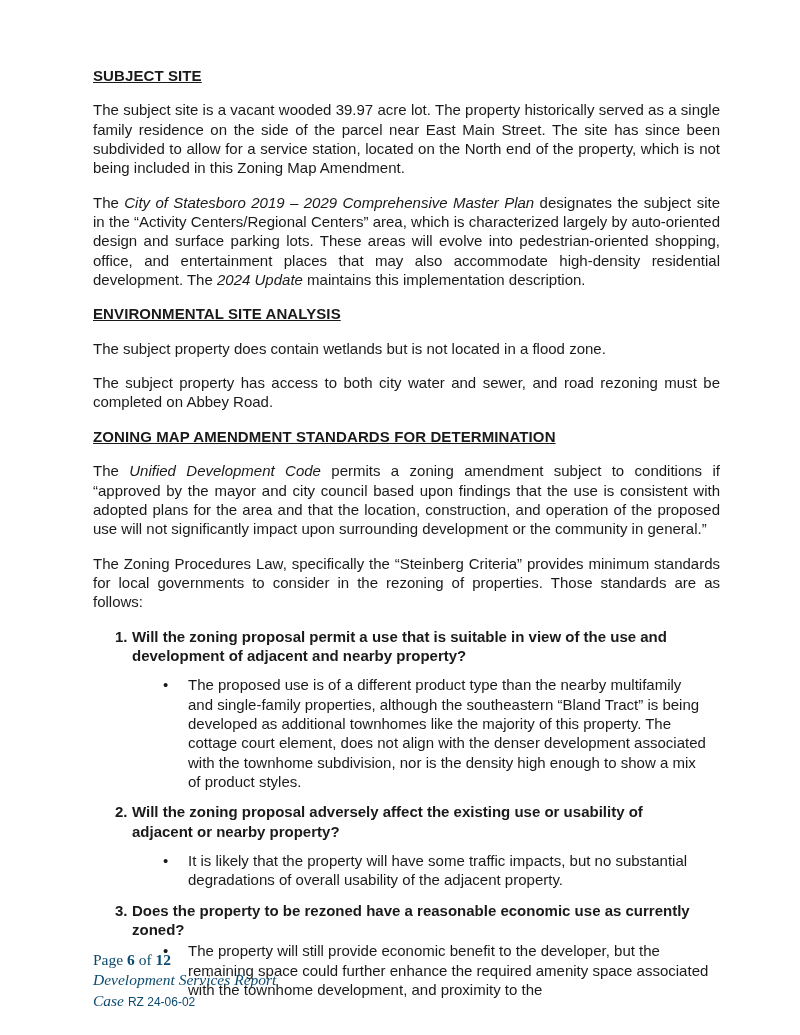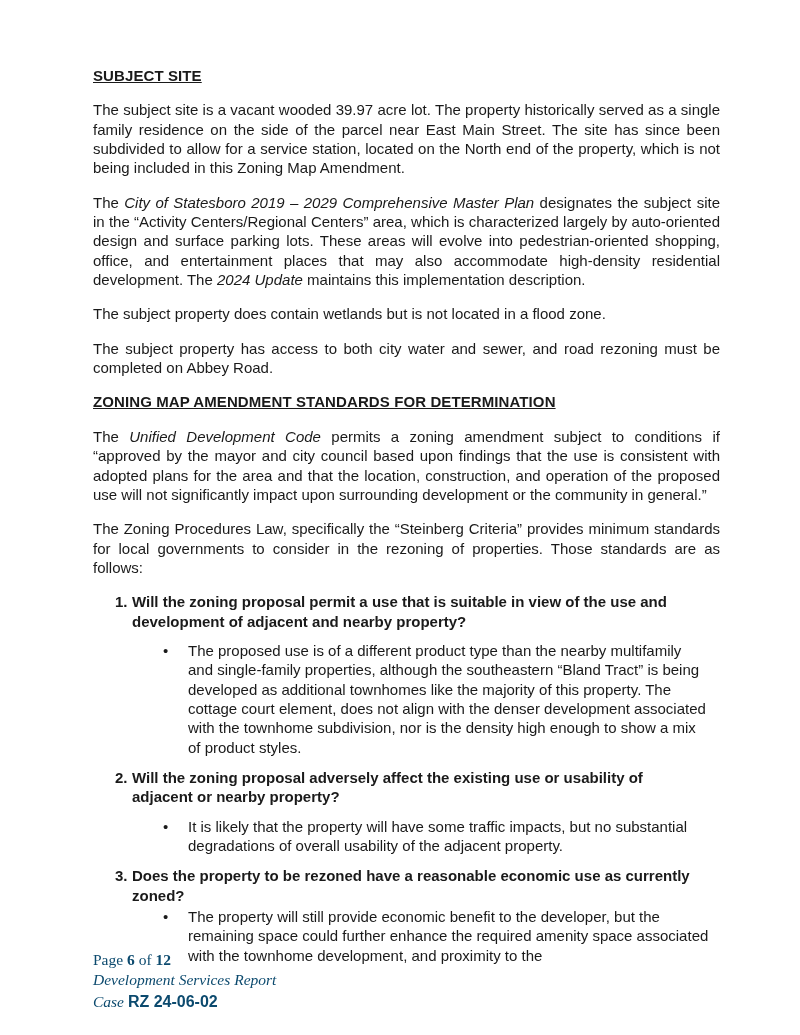--- a/index.html
+++ b/index.html
@@ -58,34 +58,35 @@
     left: 93px;
     top: 950px;
     font-family: "Liberation Serif", serif;
     font-size: 15.5px;
     line-height: 1.32;
     color: #0c4a6e;
   }
   .footer .bn { font-weight: bold; }
   .footer .case-num {
     font-family: "Liberation Sans", sans-serif;
-    font-weight: bold;
+    font-weight: normal;
     font-style: normal;
-    font-size: 16px;
+    font-size: 12px;
   }
 </style>
 </head>
 <body>
 
 <div class="page">
 
   <h2 class="sec first">SUBJECT SITE</h2>
   <p class="body">The subject site is a vacant wooded 39.97 acre lot. The property historically served as a single family residence on the side of the parcel near East Main Street. The site has since been subdivided to allow for a service station, located on the North end of the property, which is not being included in this Zoning Map Amendment.</p>
   <p class="body"><span>The </span><span class="it">City of Statesboro 2019 – 2029 Comprehensive Master Plan</span><span> designates the subject site in the “Activity Centers/Regional Centers” area, which is characterized largely by auto-oriented design and surface parking lots. These areas will evolve into pedestrian-oriented shopping, office, and entertainment places that may also accommodate high-density residential development. The </span><span class="it">2024 Update</span><span> maintains this implementation description.</span></p>
 
+  <h2 class="sec">ENVIRONMENTAL SITE ANALYSIS</h2>
   <p class="body">The subject property does contain wetlands but is not located in a flood zone.</p>
 
   <p class="body">The subject property has access to both city water and sewer, and road rezoning must be completed on Abbey Road.</p>
 
   <h2 class="sec">ZONING MAP AMENDMENT STANDARDS FOR DETERMINATION</h2>
   <p class="body"><span>The </span><span class="it">Unified Development Code</span><span> permits a zoning amendment subject to conditions if “approved by the mayor and city council based upon findings that the use is consistent with adopted plans for the area and that the location, construction, and operation of the proposed use will not significantly impact upon surrounding development or the community in general.”</span></p>
   <p class="body">The Zoning Procedures Law, specifically the “Steinberg Criteria” provides minimum standards for local governments to consider in the rezoning of properties. Those standards are as follows:</p>
 
   <div>
     <div class="std-q">

